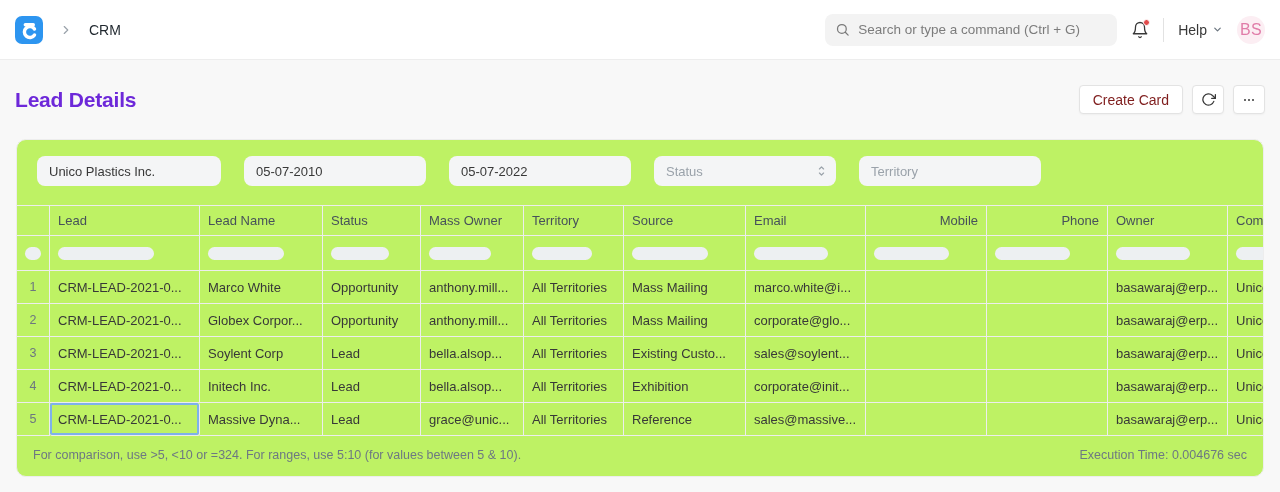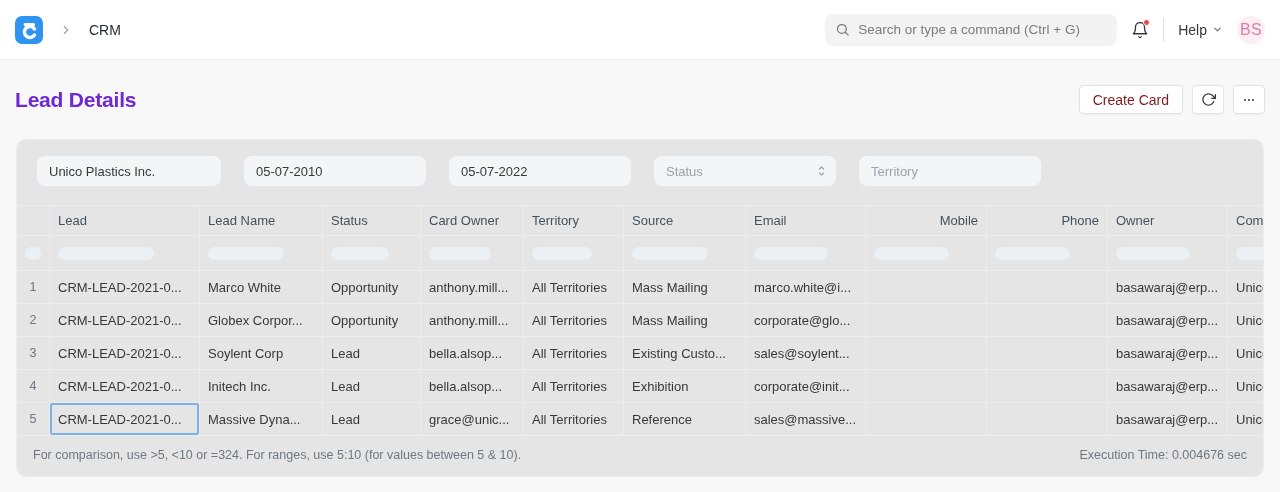--- a/index.html
+++ b/index.html
@@ -36,21 +36,21 @@
   
   .page-head{height:79px; display:flex; align-items:center; justify-content:space-between; padding:0 15px;}
   .page-title{font-size:21px; font-weight:700; color:#6d28d9; letter-spacing:-.2px;}
   .head-actions{display:flex; align-items:center; gap:9px;}
   .btn{height:29px; padding:0 13px; background:#fff; border:1px solid #e3e3e3; border-radius:4px;
        font-size:14px; color:#7f1d1d; display:flex; align-items:center; justify-content:center;
        box-shadow:0 1px 2px rgba(0,0,0,.04); cursor:pointer; font-family:inherit;}
   .btn-icon{width:32px; padding:0;}
 
   
-  .report-card{margin:0 16px; background:#e5e5e5; border:1px solid var(--border); border-radius:10px; overflow:hidden;}
+  .report-card{margin:0 16px; background:#bef264; border:1px solid var(--border); border-radius:10px; overflow:hidden;}
   .filters{display:flex; gap:23px; padding:16px 20px 19px;}
   .filter-input{width:182px; height:30px; background:#f4f5f6; border:none; border-radius:8px;
                 padding:0 12px; font-size:13px; color:#383838; outline:none; font-family:inherit;}
   .filter-input.wide{width:184px;}
   .filter-input::placeholder{color:#9aa2aa;}
   .select-wrap{position:relative; width:182px;}
   .select-wrap .filter-input{width:100%; padding-right:26px;}
   .select-chevrons{position:absolute; right:9px; top:8px; pointer-events:none;}
 
   
@@ -179,21 +179,21 @@
           <col style="width: 121px;">
           <col style="width: 120px;">
           <col style="width: 170px;">
         </colgroup>
       <thead id="report-head">
           <tr>
             <th></th>
             <th>Lead</th>
             <th>Lead Name</th>
             <th>Status</th>
-            <th>Card Owner</th>
+            <th>Mass Owner</th>
             <th>Territory</th>
             <th>Source</th>
             <th>Email</th>
             <th class="align-right">Mobile</th>
             <th class="align-right">Phone</th>
             <th>Owner</th>
             <th>Company</th>
           </tr>
           <tr class="filter-row">
             <td>

